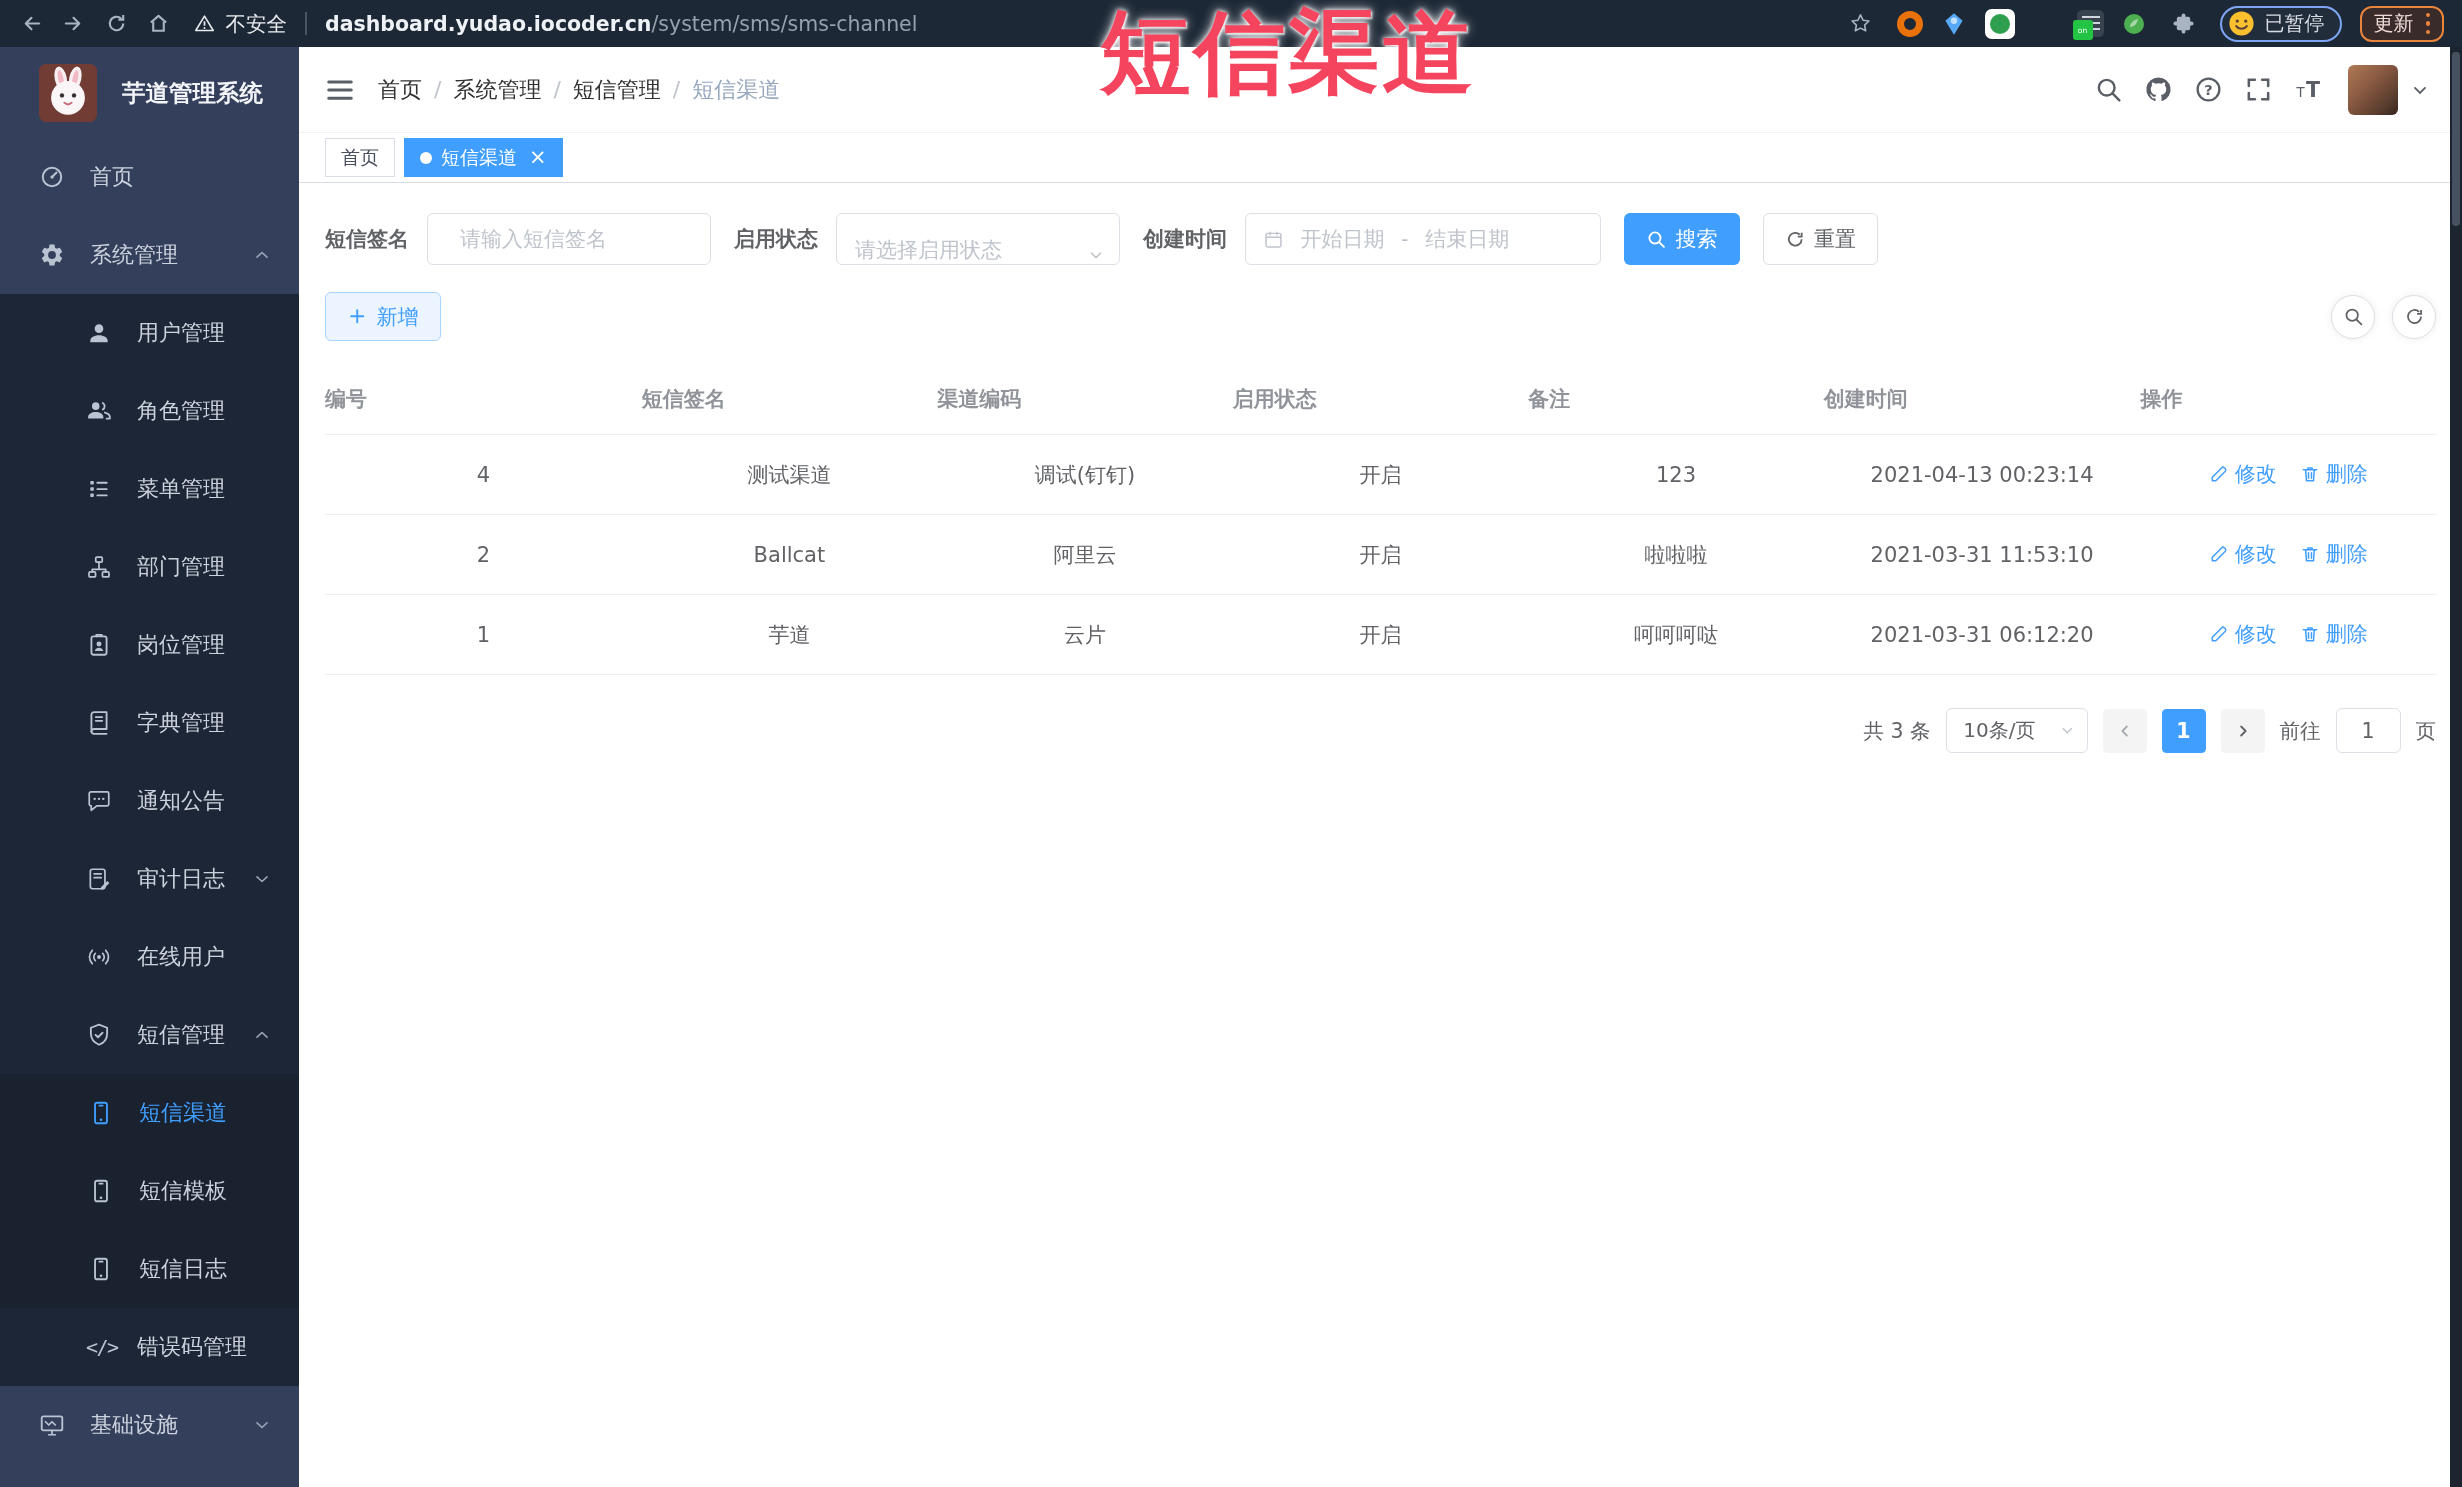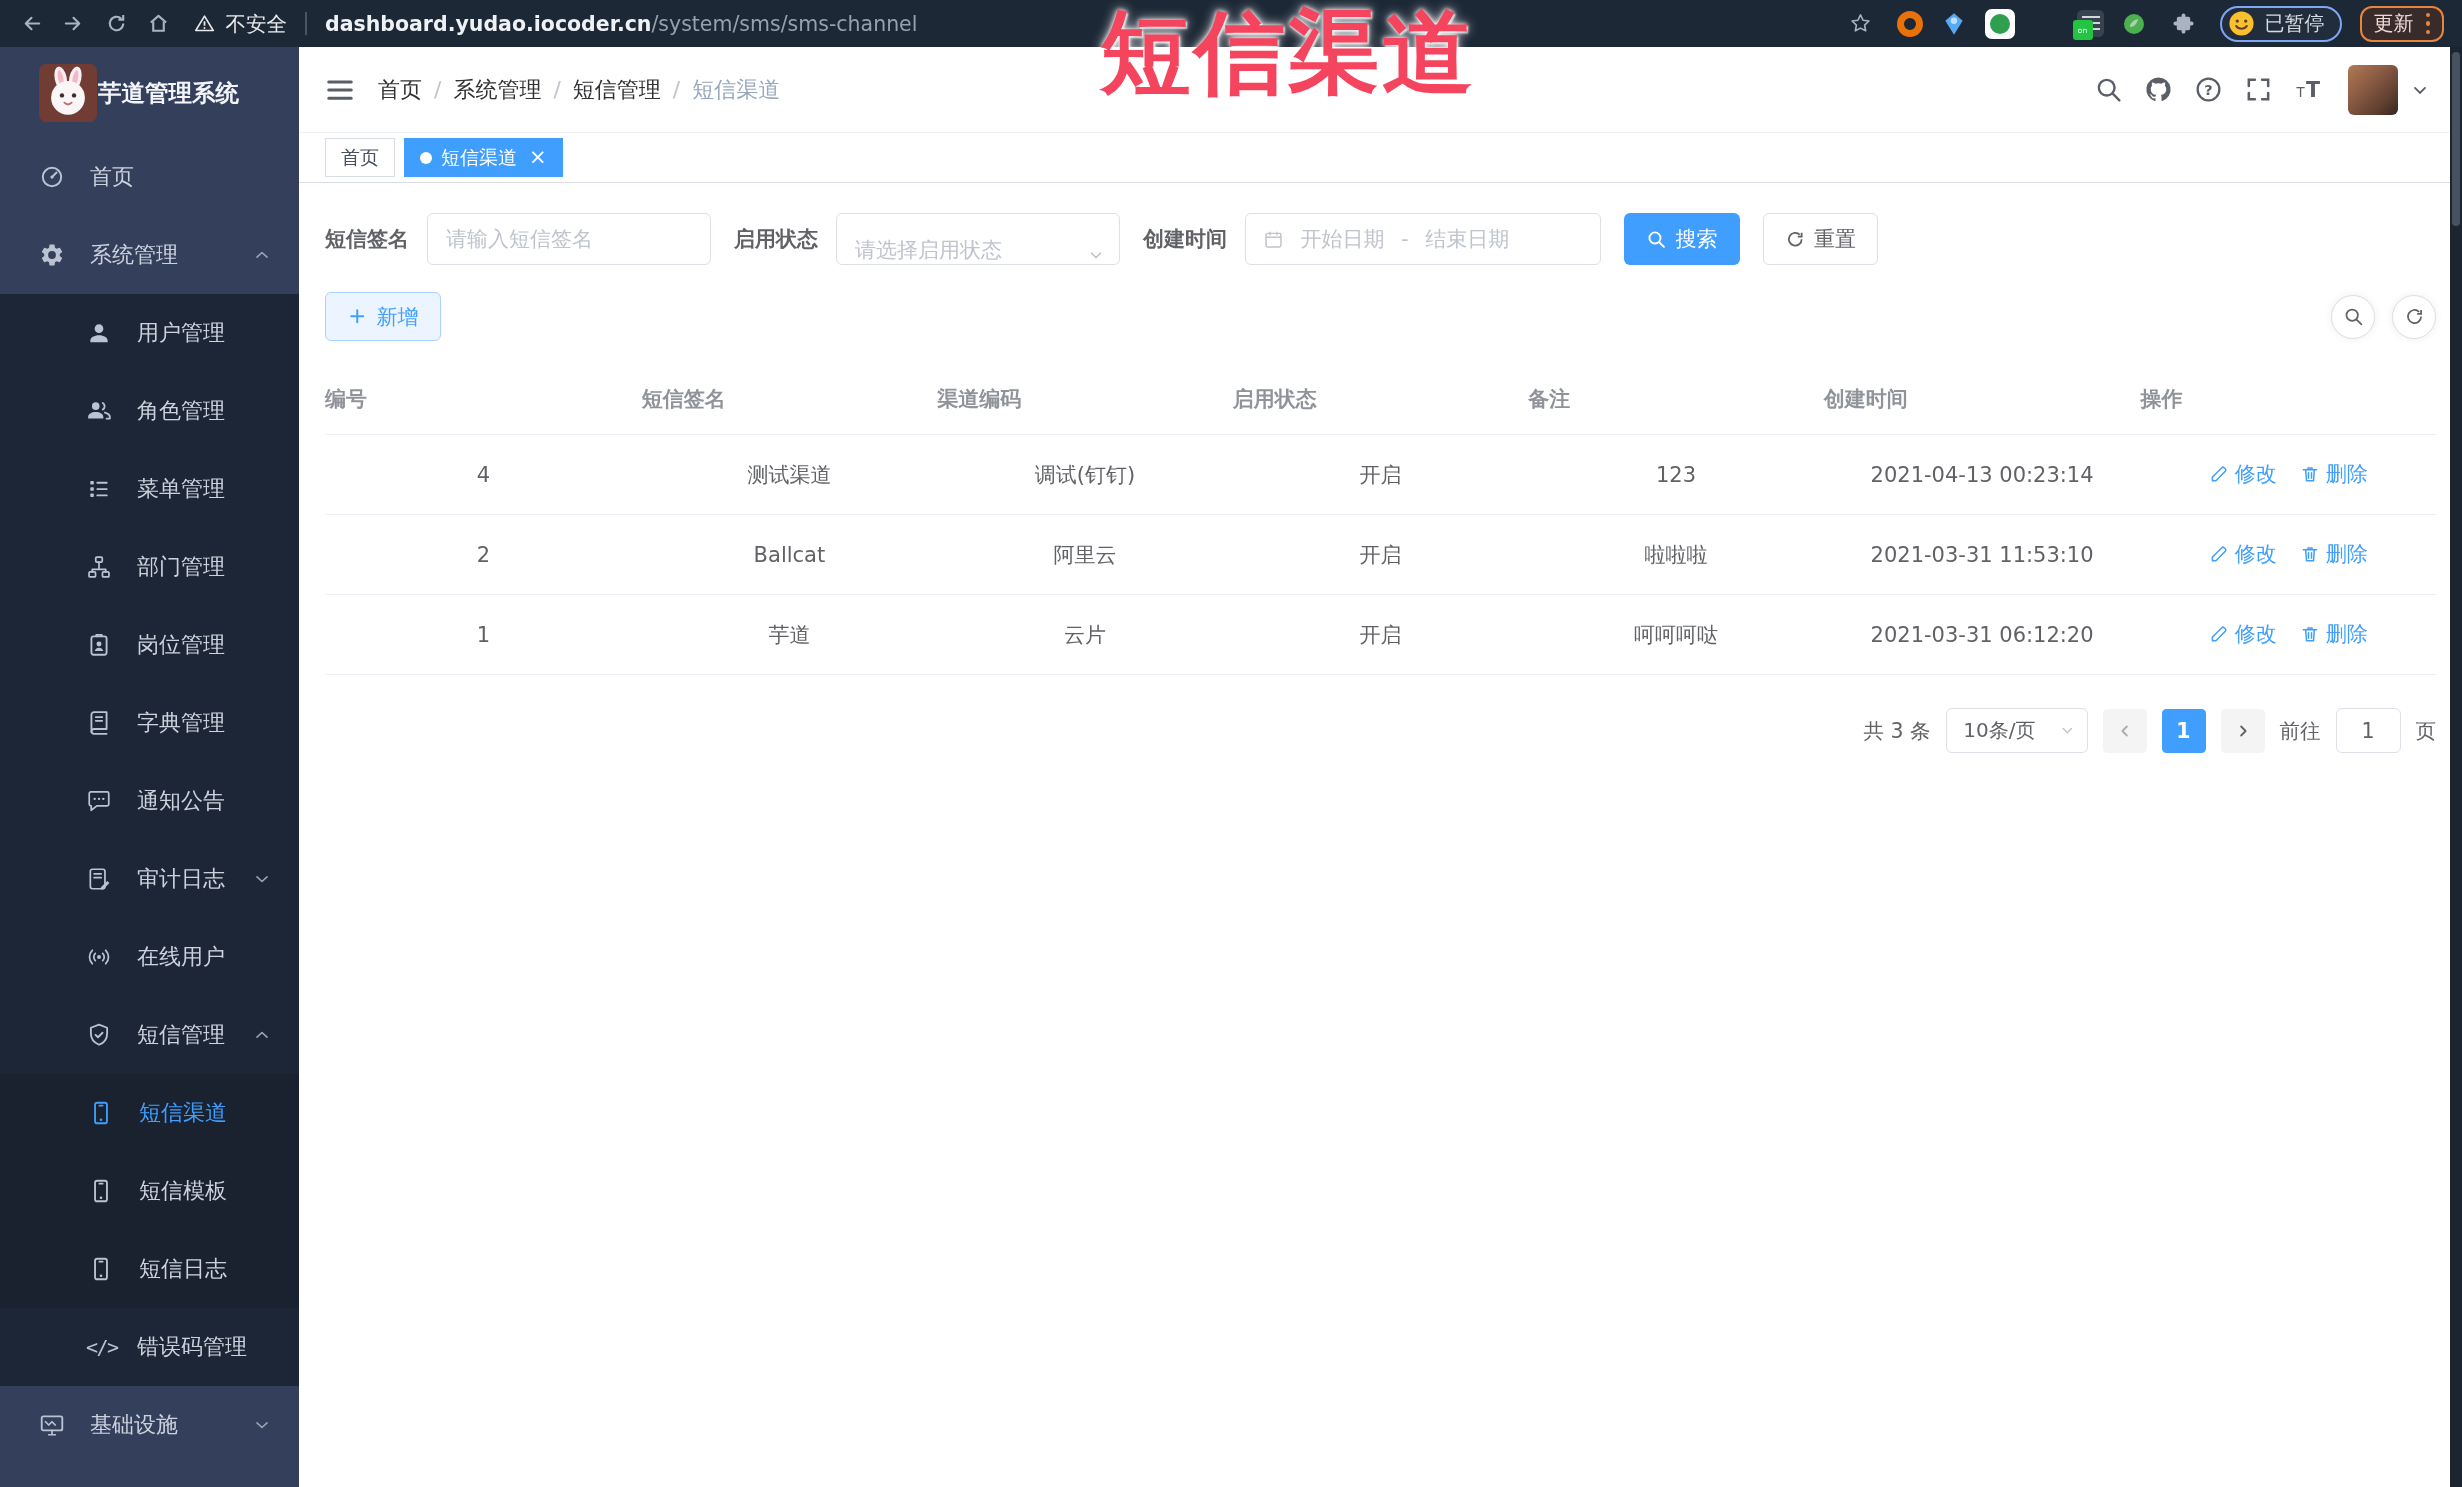--- a/index.html
+++ b/index.html
@@ -39,21 +39,21 @@
   .update-chip .dots i{width:4.5px;height:4.5px;border-radius:50%;background:#e8853c;display:block}
 
   
   .annotation{position:absolute;left:1100px;top:1.5px;z-index:60;font-size:91px;line-height:1.12;font-weight:700;
     letter-spacing:3px;color:#f5455e;pointer-events:none;
     text-shadow:0 0 4.5px #fff,0 0 12px rgba(255,255,255,.95),1.5px 1.5px 1.5px rgba(255,255,255,.6)}
 
   
   .sidebar{position:absolute;left:0;top:47px;width:299px;bottom:0;background:#1d2636;
     display:flex;flex-direction:column;overflow:hidden;z-index:10}
-  .logo-row{height:91px;background:#343f5c;display:flex;align-items:center;gap:1px;padding-left:39px;flex:0 0 auto}
+  .logo-row{height:91px;background:#343f5c;display:flex;align-items:center;gap:25px;padding-left:39px;flex:0 0 auto}
   .logo-img{width:58px;height:58px;border-radius:7.6px;overflow:hidden;background:#713c33;flex:0 0 auto;display:flex}
   .logo-img svg{width:100%;height:100%}
   .logo-title{color:#f2f4f8;font-size:23.5px;font-weight:700;white-space:nowrap}
   .menu-item{height:78px;display:flex;align-items:center;font-size:22px;color:#ccd2dd;position:relative;cursor:pointer;flex:0 0 auto;white-space:nowrap}
   .menu-item.lv1{background:#343f5c;padding-left:39px}
   .menu-item.lv2{background:#1d2636;padding-left:86px}
   .menu-item.lv3{background:#1a2230;padding-left:88px}
   .menu-item .mi{width:33px;display:flex;align-items:center;margin-right:18px;color:#bac3d1}
   .menu-item .mi svg{width:26px;height:26px}
   .menu-item.active,.menu-item.active .mi{color:#409eff}
@@ -82,21 +82,21 @@
   .tab{height:39px;display:flex;align-items:center;gap:9px;padding:0 15px;border:0.8px solid #d8dce5;
     font-size:19px;color:#495060;background:#fff;cursor:pointer}
   .tab.active{background:#409eff;border-color:#409eff;color:#fff}
   .tab .dot{width:12px;height:12px;border-radius:50%;background:#fff}
   .tab .close{font-size:21px;line-height:1;margin-left:3px}
 
   .content{padding:30px 26px}
   .filters{display:flex;align-items:center;font-size:21px;color:#606266}
   .flabel{font-weight:700;margin-right:18px;white-space:nowrap}
   .fitem{margin-right:23px}
-  .inp{width:284px;height:52px;border:1.5px solid #dcdfe6;border-radius:6px;padding:0 18px;font-size:21px;
+  .inp{width:284px;height:52px;border:1.5px solid #dcdfe6;border-radius:6px;padding:0 32px;font-size:21px;
     color:#606266;outline:none;font-family:inherit;background:#fff}
   .inp::placeholder{color:#bfc4cc}
   .selectbox{width:284px;height:52px;border:1.5px solid #dcdfe6;border-radius:6px;background:#fff;
     display:flex;align-items:flex-end;padding:0 13.6px 0 18px;color:#bfc4cc;cursor:pointer}
   .selectbox .chevd{margin-left:auto;color:#c0c4cc;display:flex}
   .selectbox .chevd svg{width:18px;height:18px}
   .daterange{width:356px;height:52px;border:1.5px solid #dcdfe6;border-radius:6px;background:#fff;
     display:flex;align-items:center;gap:16.7px;padding:0 16.7px;color:#bfc4cc;cursor:text}
   .daterange .cal{color:#c0c4cc;display:flex}
   .daterange .cal svg{width:21px;height:21px}

